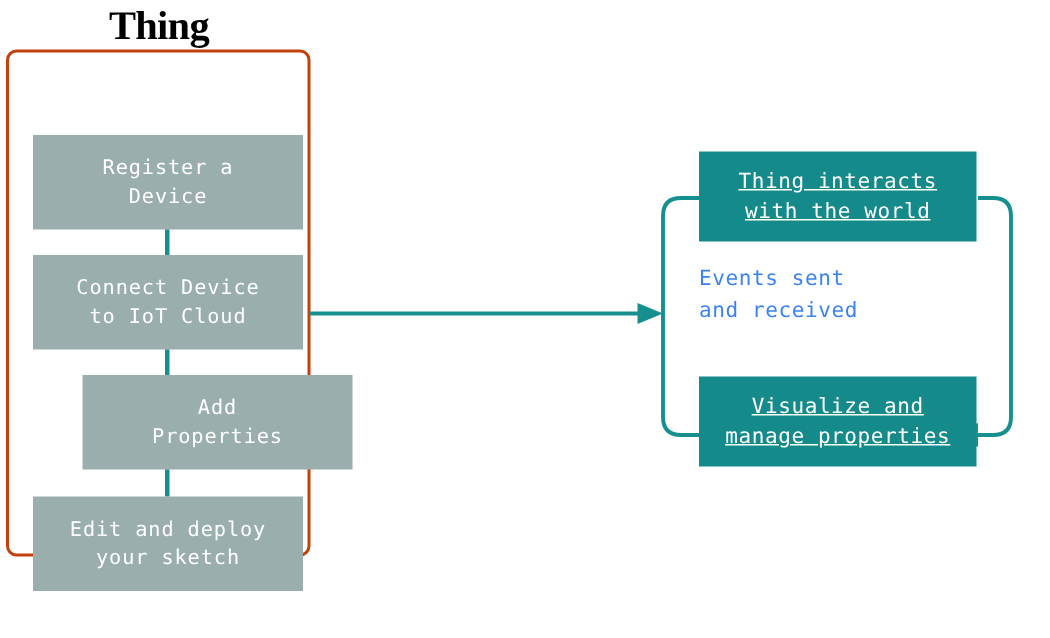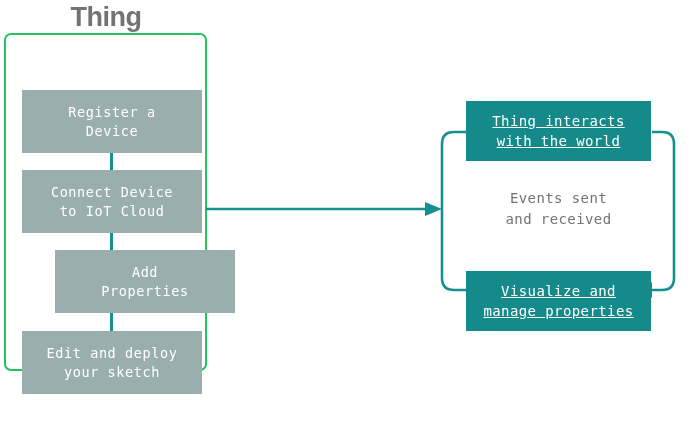--- a/index.html
+++ b/index.html
@@ -22,36 +22,36 @@
     height: 425px;
   }
 
   
   .thing-title {
     position: absolute;
     left: 0px;
     top: 2px;
     width: 212px;
     text-align: center;
-    font-family: Liberation Sans, sans-serif;
+    font-family: Liberation Serif, serif;
     font-weight: bold;
     font-size: 27px;
     letter-spacing: -0.5px;
-    color: #737373;
+    color: #000000;
     line-height: 30px;
   }
 
   
   .thing-panel {
     position: absolute;
     left: 4px;
     top: 33px;
     width: 203px;
     height: 338px;
-    border: 2px solid #22c55e;
+    border: 2px solid #c2410c;
     border-radius: 7px;
     box-sizing: border-box;
     background: #ffffff;
   }
 
   .step {
     position: absolute;
     left: 16px;
     width: 180px;
     height: 63px;
@@ -104,34 +104,32 @@
     justify-content: center;
     text-align: center;
     font-size: 14px;
     line-height: 20px;
     letter-spacing: 0.4px;
     white-space: pre-line;
     height: 60px;
     text-decoration: underline;
   }
   .cycle-top    { top: 101px; }
-  .cycle-bottom { top: 251px; margin-top: 20px; }
+  .cycle-bottom { top: 251px; }
 
   .cycle-caption {
     position: absolute;
     left: 466px;
     top: 176px;
     width: 185px;
-    text-align: center;
-    color: #737373;
+    color: #3b82f6;
     font-size: 14px;
     line-height: 21px;
     letter-spacing: 0.4px;
     white-space: pre-line;
-    margin-top: 12px;
   }
 
   .loop-svg {
     position: absolute;
     left: 430px;
     top: 90px;
     width: 245px;
     height: 240px;
     overflow: visible;
   }

